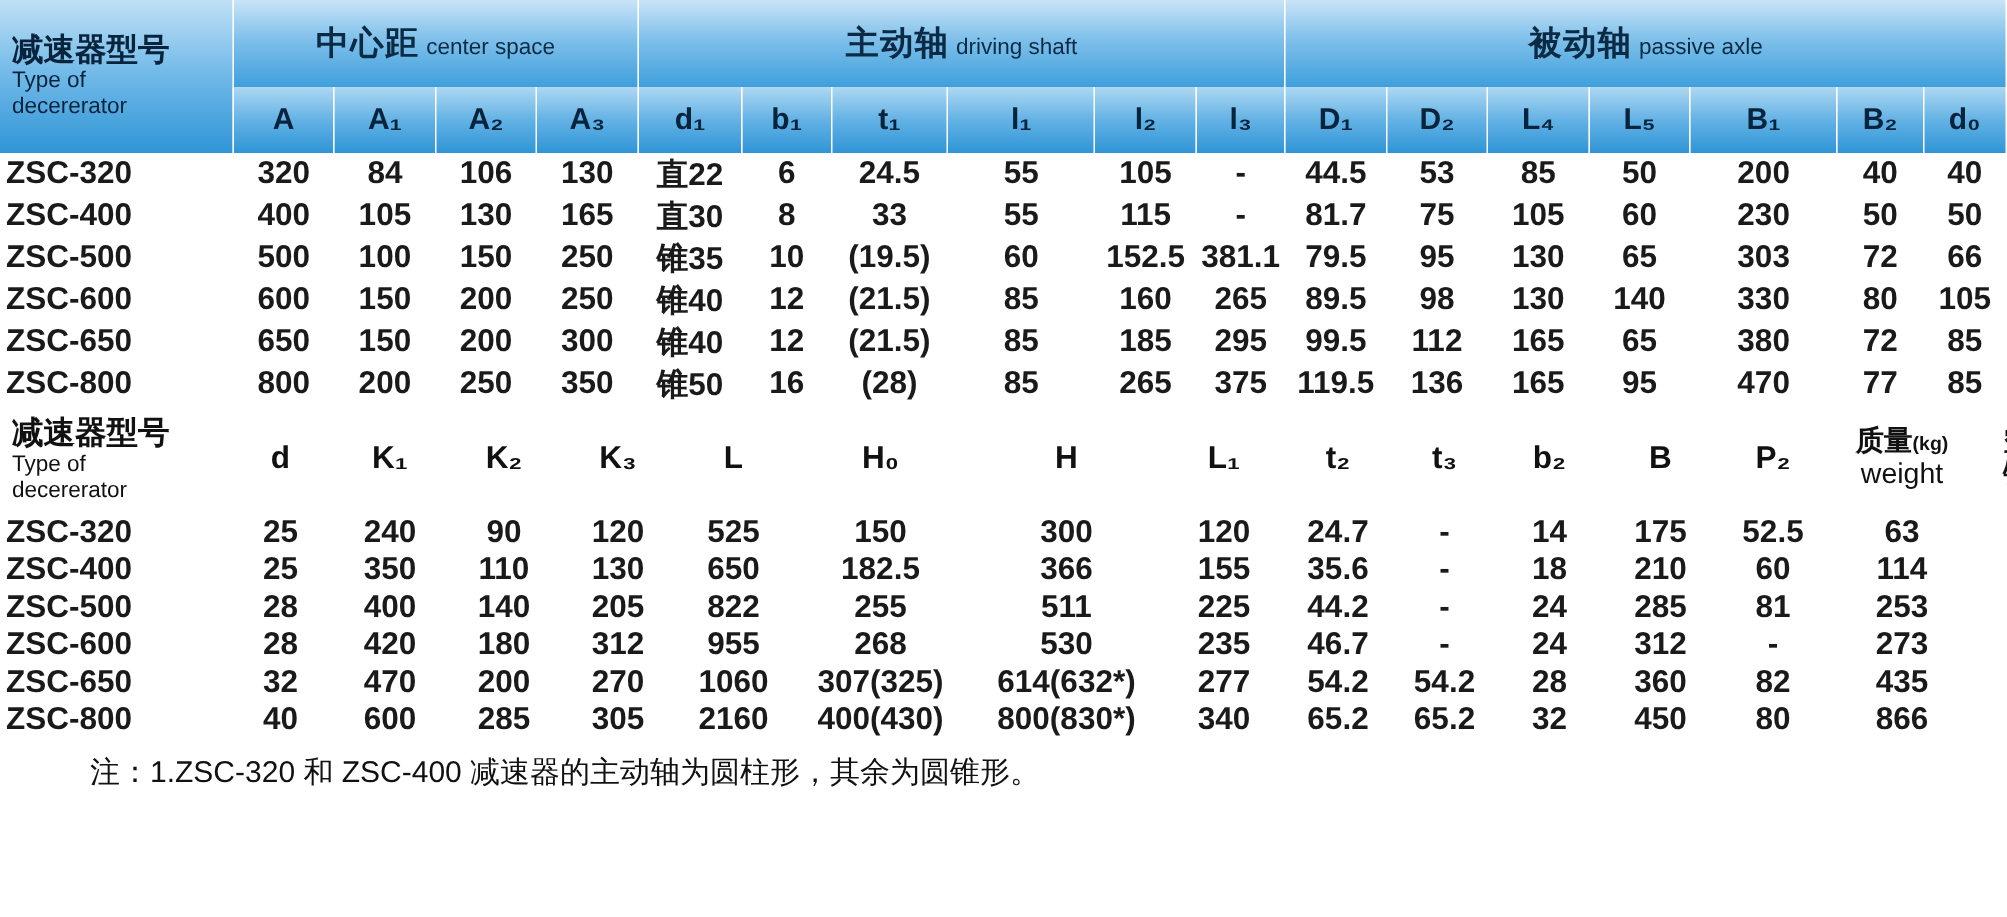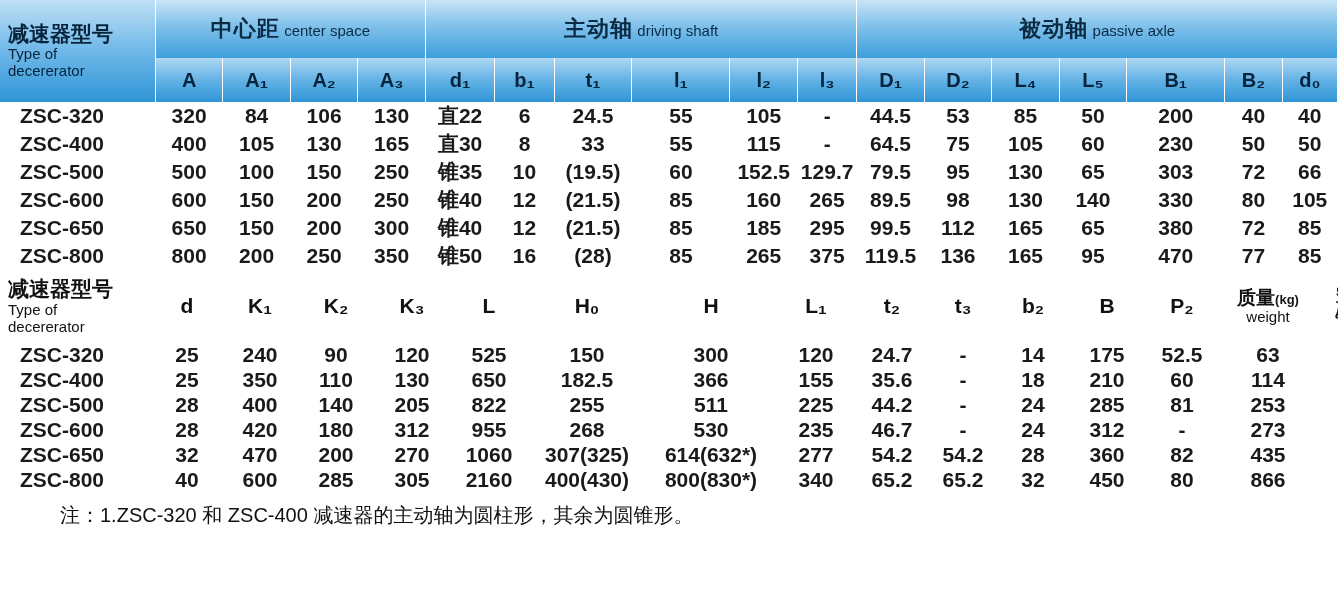--- a/index.html
+++ b/index.html
@@ -51,21 +51,21 @@
   
   .body-row td{
     height:25px;
     font-size:21px;
     font-weight:bold;
     color:#1a1a1a;
     background:#ffffff;
   }
   .body-row td.model{
     text-align:left;
-    padding-left:20px;
+    padding-left:4px;
     font-size:21px;
   }
   .small{font-size:18px;}
 
   
   .corner2{
     background:#ffffff;
     color:#111;
     font-weight:bold;
     text-align:left;
@@ -77,21 +77,21 @@
   .corner2 .l3{font-size:15px;font-weight:normal;}
   .hdr2 td{
     background:#ffffff;
     font-size:21px;
     font-weight:bold;
     color:#111;
     height:72px;
   }
   .hdr2 .two-line{line-height:1.15;font-size:19px;}
   .hdr2 .unit{font-size:13px;font-weight:bold;}
-  .hdr2 .en{font-size:15px;font-weight:normal;}
+  .hdr2 .en{font-size:19px;font-weight:normal;}
 
   
   .notes{
     position:absolute;
     left:0;top:500px;
     width:1226px;
     padding-left:60px;
     box-sizing:border-box;
     font-size:20px;
     line-height:1.55;
@@ -192,40 +192,40 @@
       <td>400</td>
       <td>105</td>
       <td>130</td>
       <td>165</td>
       <td>直30</td>
       <td>8</td>
       <td>33</td>
       <td>55</td>
       <td>115</td>
       <td>-</td>
-      <td>64.5</td>
+      <td>81.7</td>
       <td>75</td>
       <td>105</td>
       <td>60</td>
       <td>230</td>
       <td>50</td>
       <td>50</td>
     </tr>
     <tr class="body-row">
       <td class="model">ZSC-500</td>
       <td>500</td>
       <td>100</td>
       <td>150</td>
       <td>250</td>
       <td>锥35</td>
       <td>10</td>
       <td>(19.5)</td>
       <td>60</td>
       <td class="small">152.5</td>
-      <td class="small">129.7</td>
+      <td class="small">381.1</td>
       <td>79.5</td>
       <td>95</td>
       <td>130</td>
       <td>65</td>
       <td>303</td>
       <td>72</td>
       <td>66</td>
     </tr>
     <tr class="body-row">
       <td class="model">ZSC-600</td>

